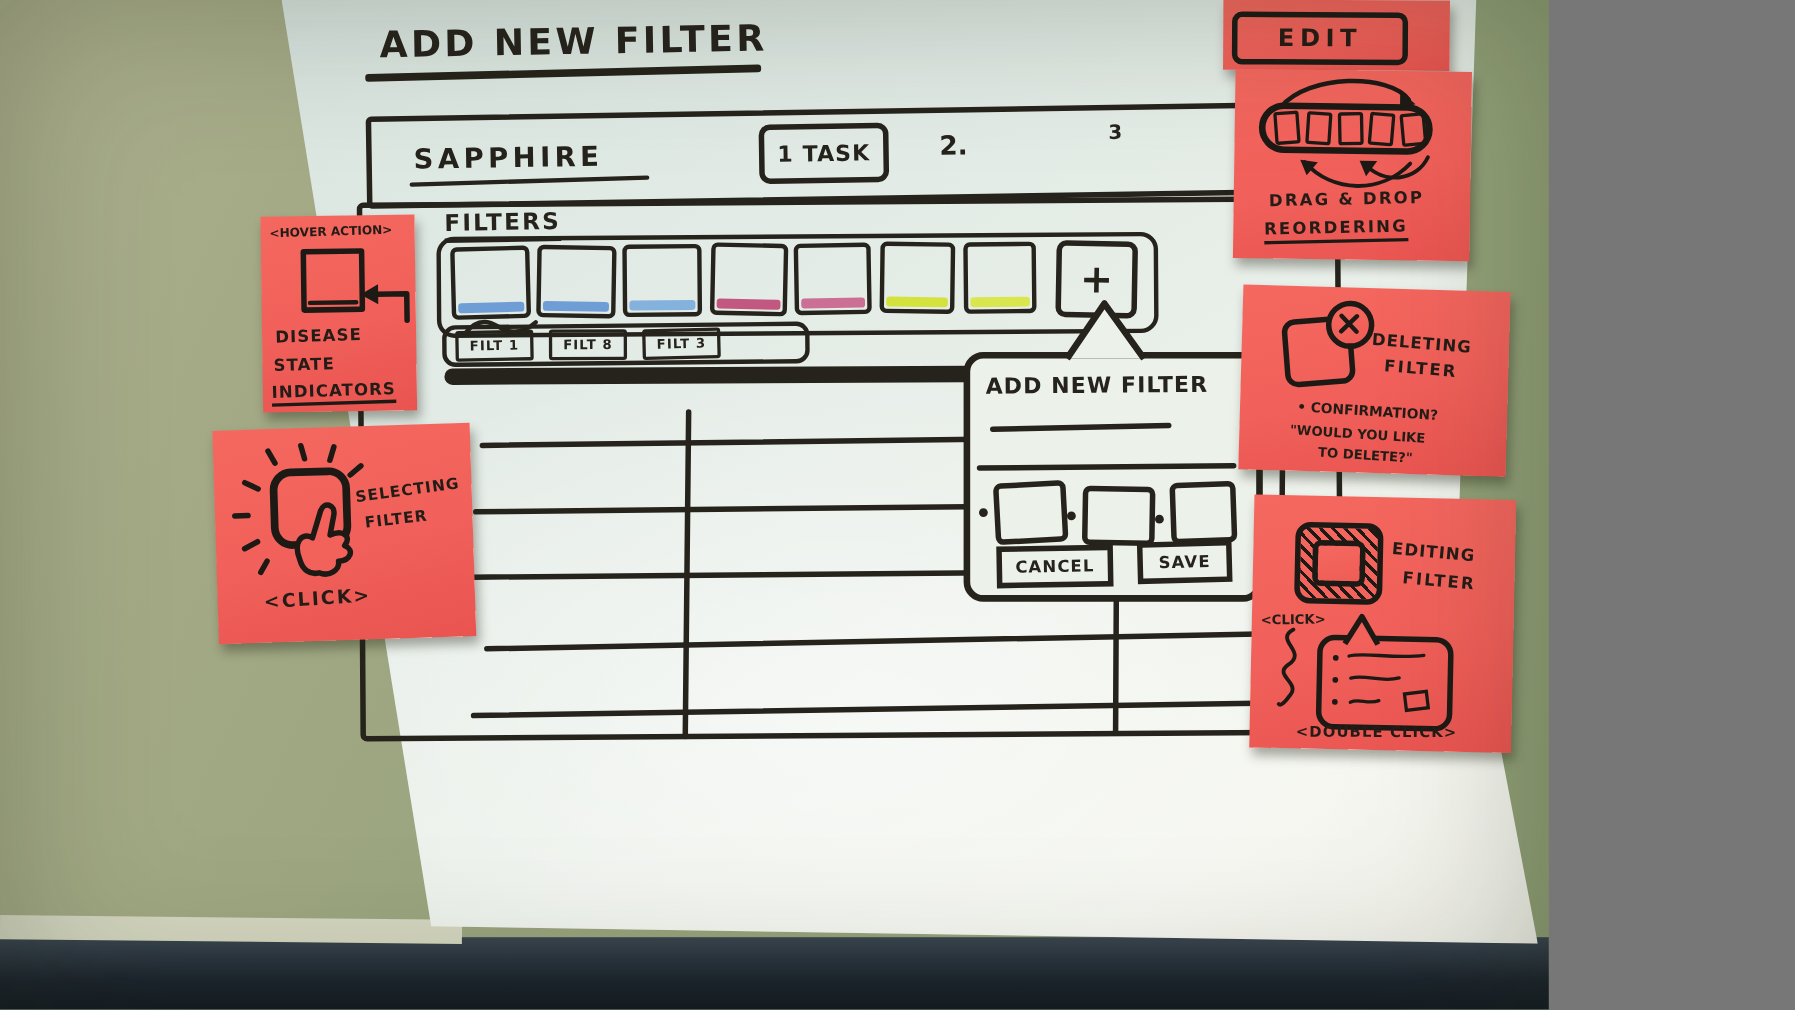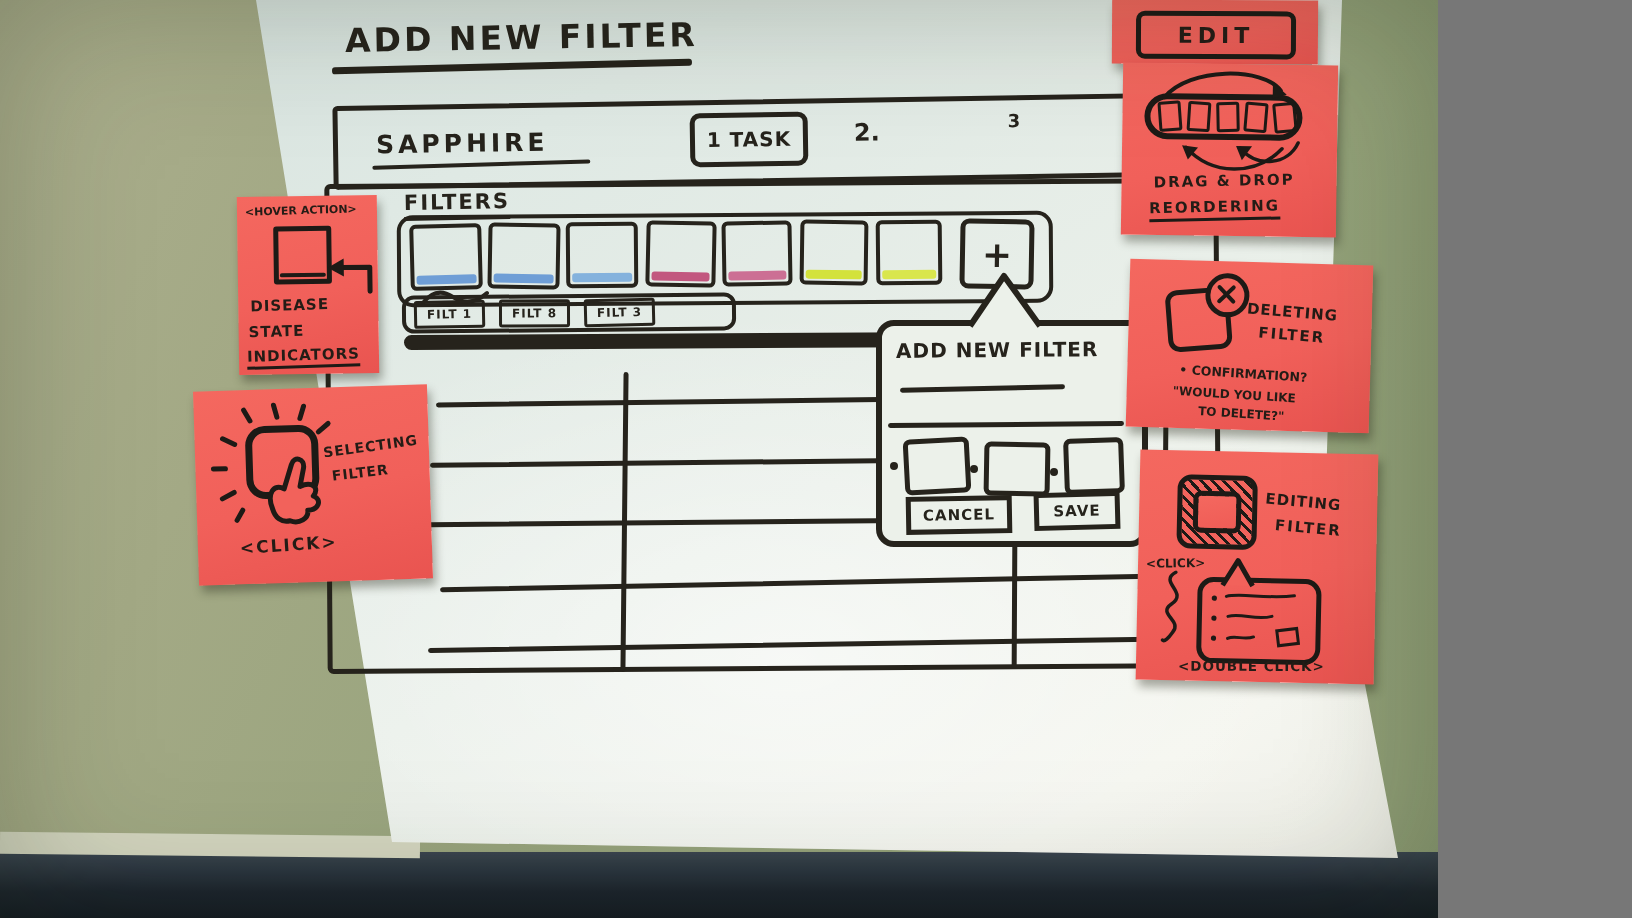--- a/index.html
+++ b/index.html
@@ -1,18 +1,18 @@
 <!DOCTYPE html>
 <html><head>
 <meta charset="utf-8">
 <style>
   html,body{margin:0;padding:0;background:#777;}
   .scene{position:relative;width:1408px;height:918px;overflow:hidden;
     font-family:"DejaVu Sans","Liberation Sans",sans-serif;
-    background:linear-gradient(115deg,#abae8d 0%,#a3a985 22%,#98a47d 48%,#93a179 75%,#8e9d75 100%);padding-left:30px;}
+    background:linear-gradient(115deg,#abae8d 0%,#a3a985 22%,#98a47d 48%,#93a179 75%,#8e9d75 100%);}
   .scene::after{content:"";position:absolute;inset:0;z-index:60;pointer-events:none;
     box-shadow:inset 0 0 150px rgba(25,35,15,.28);}
   .abs{position:absolute;}
   .ink{background:#26231c;border-radius:3px;}
   .box{border:4px solid #26231c;border-radius:6px;}
   .hand{color:#26231c;font-weight:bold;}
   .sticky{position:absolute;background:linear-gradient(168deg,#f4685f 0%,#f1605a 55%,#e95450 100%);
     box-shadow:3px 7px 10px rgba(35,38,22,.38);z-index:20;}
   .sticky .hand{color:#241c16;}
   .tab{border:3px solid #26231c;border-radius:3px;height:22px;display:flex;align-items:center;
@@ -117,21 +117,21 @@
     <div class="abs hand" style="left:24px;top:170px;width:96px;height:28px;border:5px solid #26231c;display:flex;align-items:center;
                 justify-content:center;font-size:15px;letter-spacing:1px;transform:rotate(-1deg);">CANCEL</div>
     <div class="abs hand" style="left:152px;top:166px;width:76px;height:28px;border:5px solid #26231c;display:flex;align-items:center;
                 justify-content:center;font-size:15px;letter-spacing:1px;transform:rotate(-1.5deg);">SAVE</div>
   </div>
   <svg class="abs" style="left:962px;top:268px;z-index:7;" width="90" height="60" viewBox="0 0 90 60">
     <path d="M8,58 L42,8 L78,58" fill="#ecf1ea" stroke="#26231c" stroke-width="6" stroke-linejoin="round"></path>
   </svg>
 
   <div class="sticky" style="left:1112px;top:0;width:206px;height:64px;transform:rotate(.3deg);">
-    <div class="abs hand" style="left:24px;top:11px;width:150px;height:38px;border:5px solid #1d1a16;border-radius:9px;
+    <div class="abs hand" style="left:8px;top:11px;width:150px;height:38px;border:5px solid #1d1a16;border-radius:9px;
                 display:flex;align-items:center;justify-content:center;font-size:22px;letter-spacing:5px;">EDIT</div>
   </div>
 
   <div class="sticky" style="left:1122px;top:64px;width:215px;height:172px;transform:rotate(.8deg);">
     <div class="abs" style="left:22px;top:30px;width:158px;height:46px;border:6px solid #1d1a16;border-radius:24px;
                 display:flex;align-items:center;gap:6px;padding-left:8px;box-sizing:border-box;">
       <div style="width:20px;height:24px;border:3px solid #1d1a16;border-radius:3px;transform:rotate(-5deg);"></div>
       <div style="width:20px;height:24px;border:3px solid #1d1a16;border-radius:3px;transform:rotate(3deg);"></div>
       <div style="width:20px;height:24px;border:3px solid #1d1a16;border-radius:3px;transform:rotate(-2deg);"></div>
       <div style="width:20px;height:24px;border:3px solid #1d1a16;border-radius:3px;transform:rotate(4deg);"></div>

